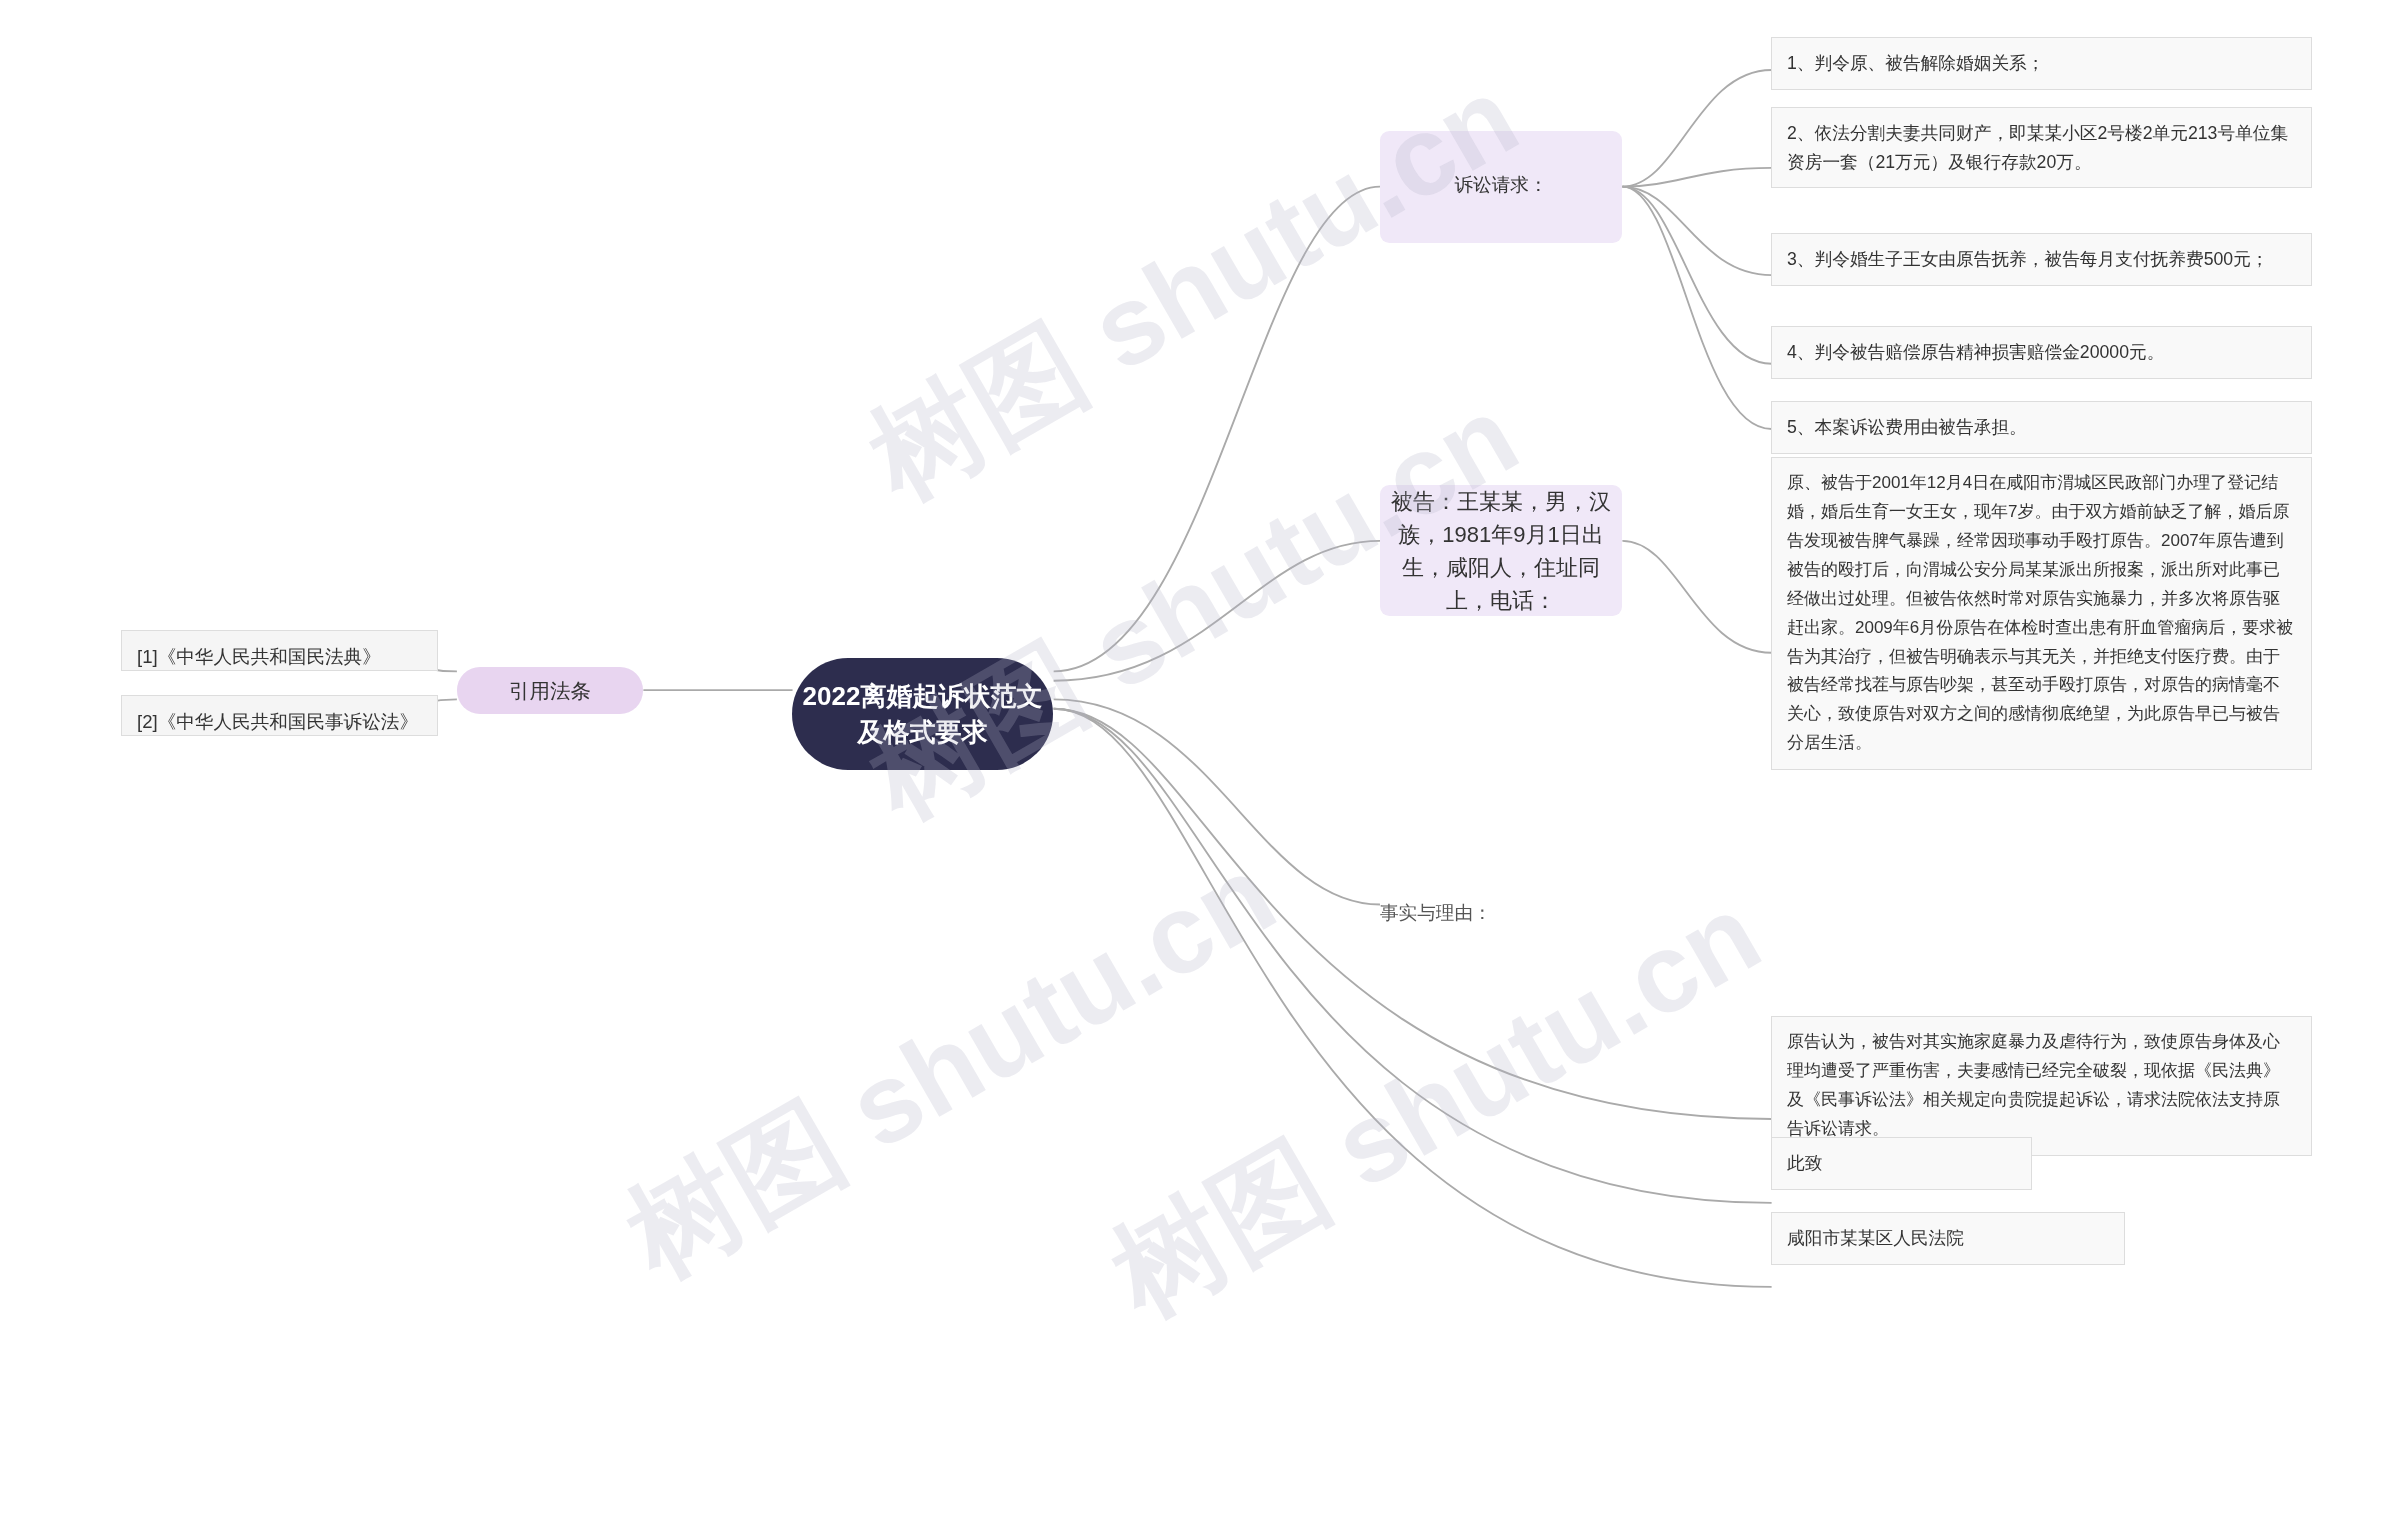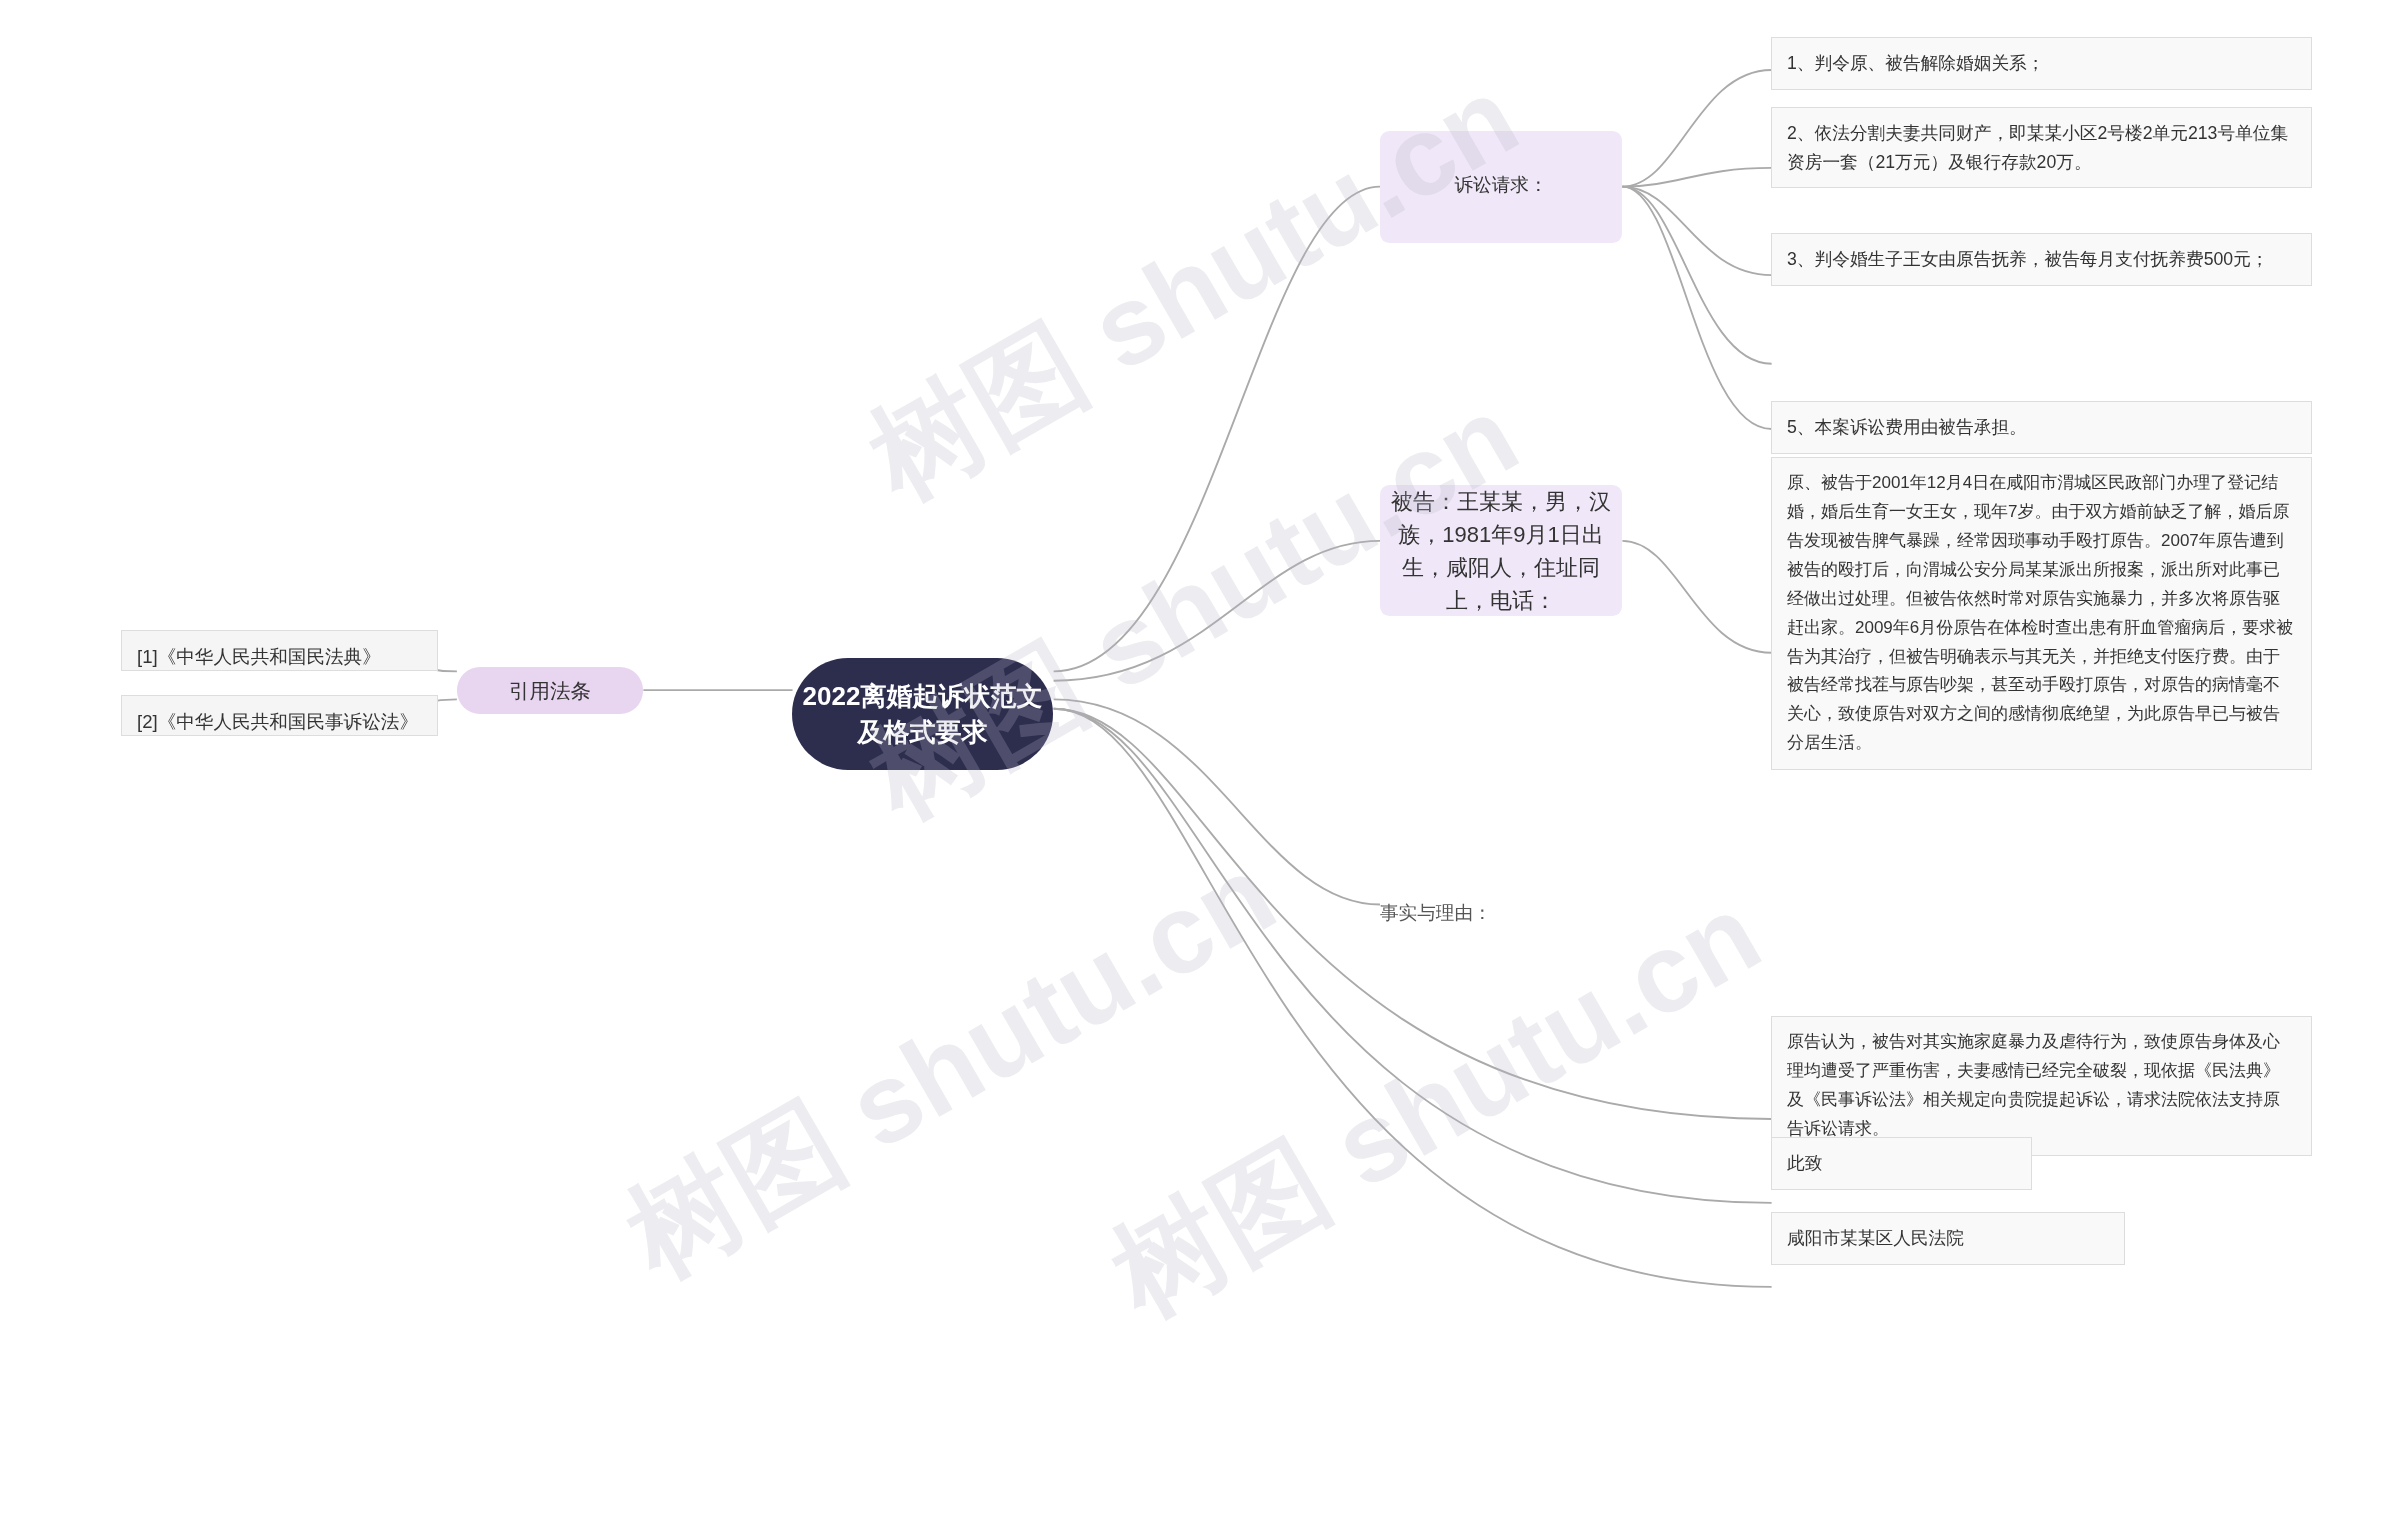--- a/index.html
+++ b/index.html
@@ -194,20 +194,23 @@
   </div>
 
   <div class="right-leaf-box" style="left:1771px; top:107px; width:541px;">
     <span>2、依法分割夫妻共同财产，即某某小区2号楼2单元213号单位集资房一套（21万元）及银行存款20万。</span>
   </div>
 
   <div class="right-leaf-box" style="left:1771px; top:233px; width:541px;">
     <span>3、判令婚生子王女由原告抚养，被告每月支付抚养费500元；</span>
   </div>
 
+  <div class="right-leaf-box" style="left:1771px; top:326px; width:541px;">
+    <span>4、判令被告赔偿原告精神损害赔偿金20000元。</span>
+  </div>
 
   <div class="right-leaf-box" style="left:1771px; top:401px; width:541px;">
     <span>5、本案诉讼费用由被告承担。</span>
   </div>
 
   <div class="right-mid-node" style="left:1380px; top:485px; width:242px; height:131px; font-size:22px;">
     <span>被告：王某某，男，汉族，1981年9月1日出生，咸阳人，住址同上，电话：</span>
   </div>
 
   <div class="right-leaf-box" style="left:1771px; top:457px; width:541px; max-height:559px; overflow:hidden; font-size:17px; line-height:1.7;">

